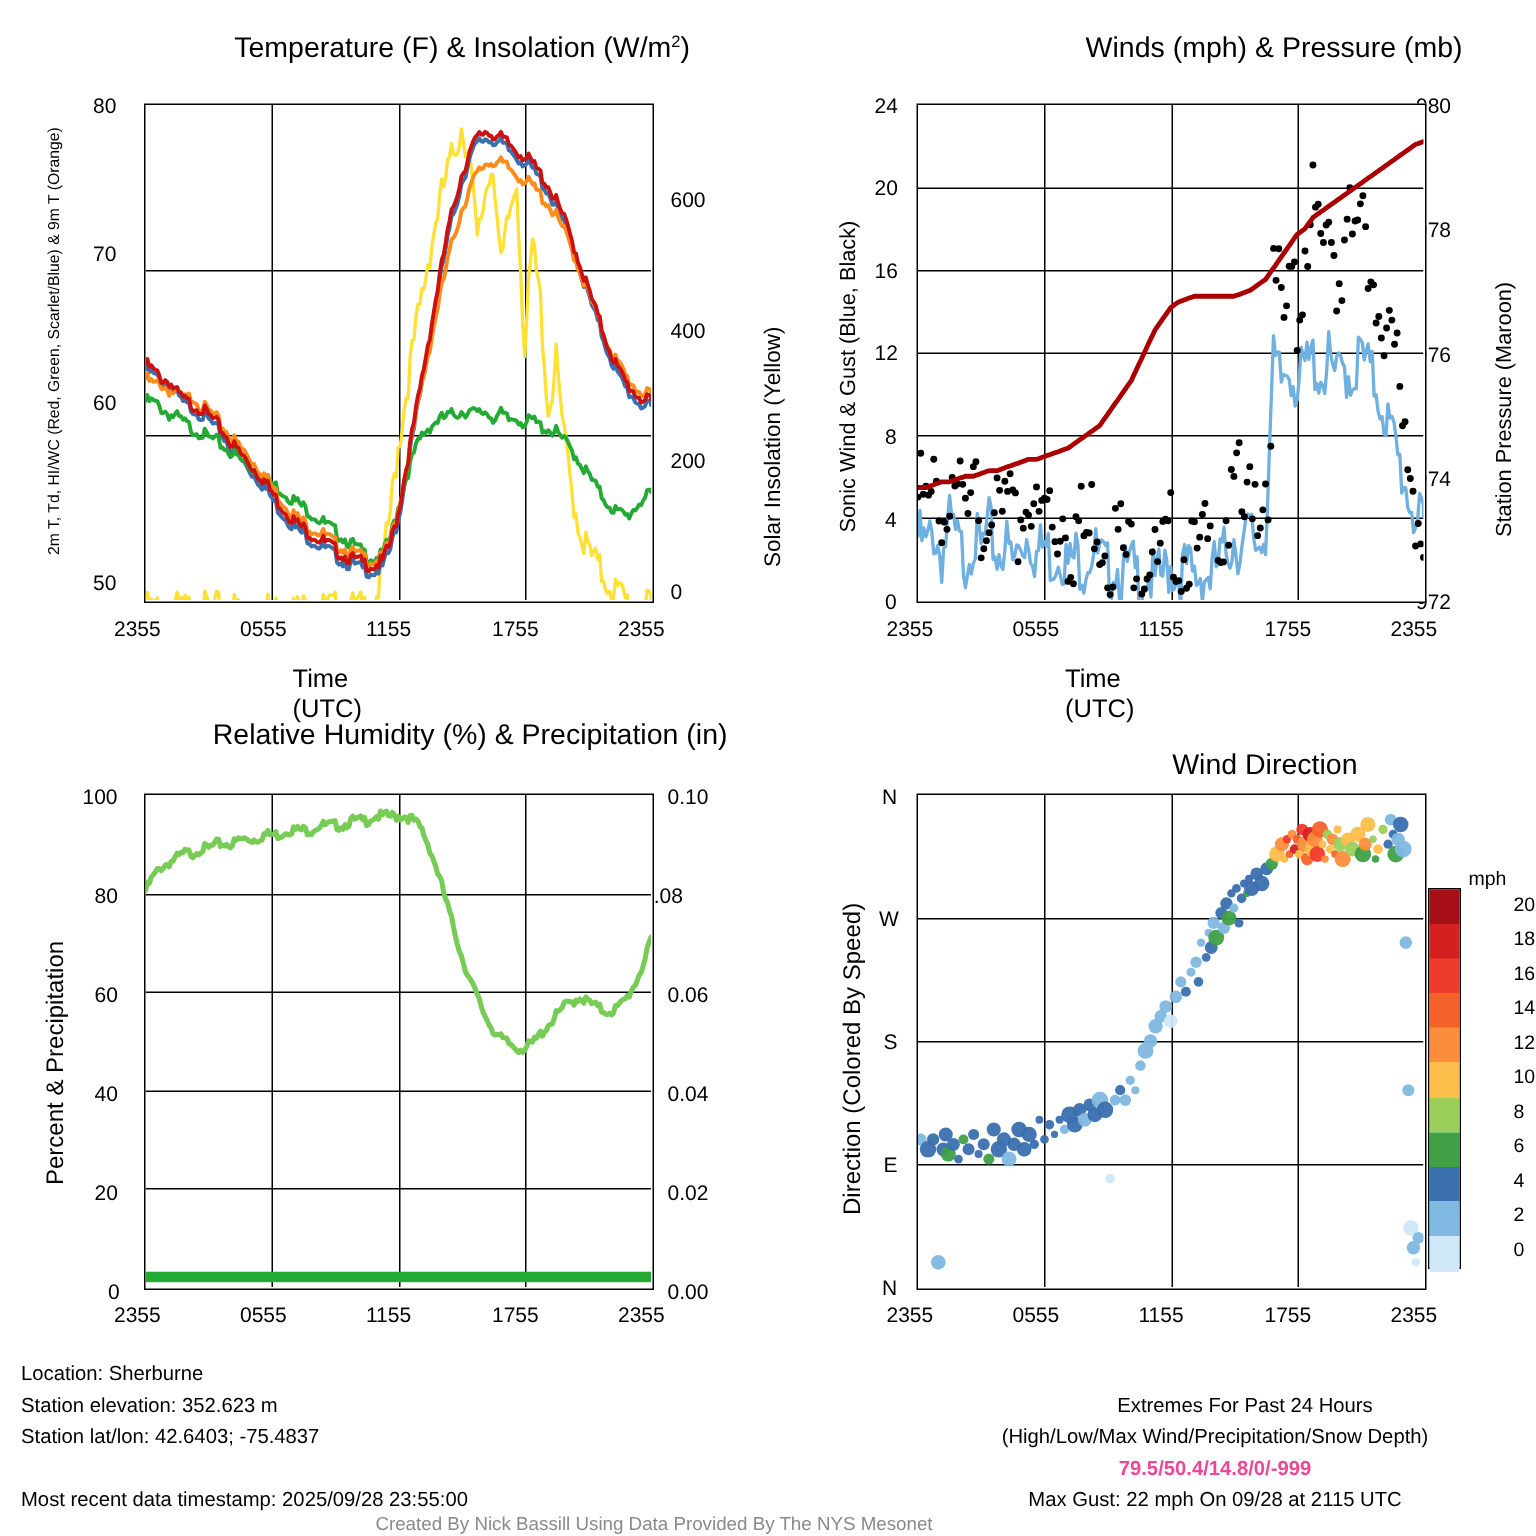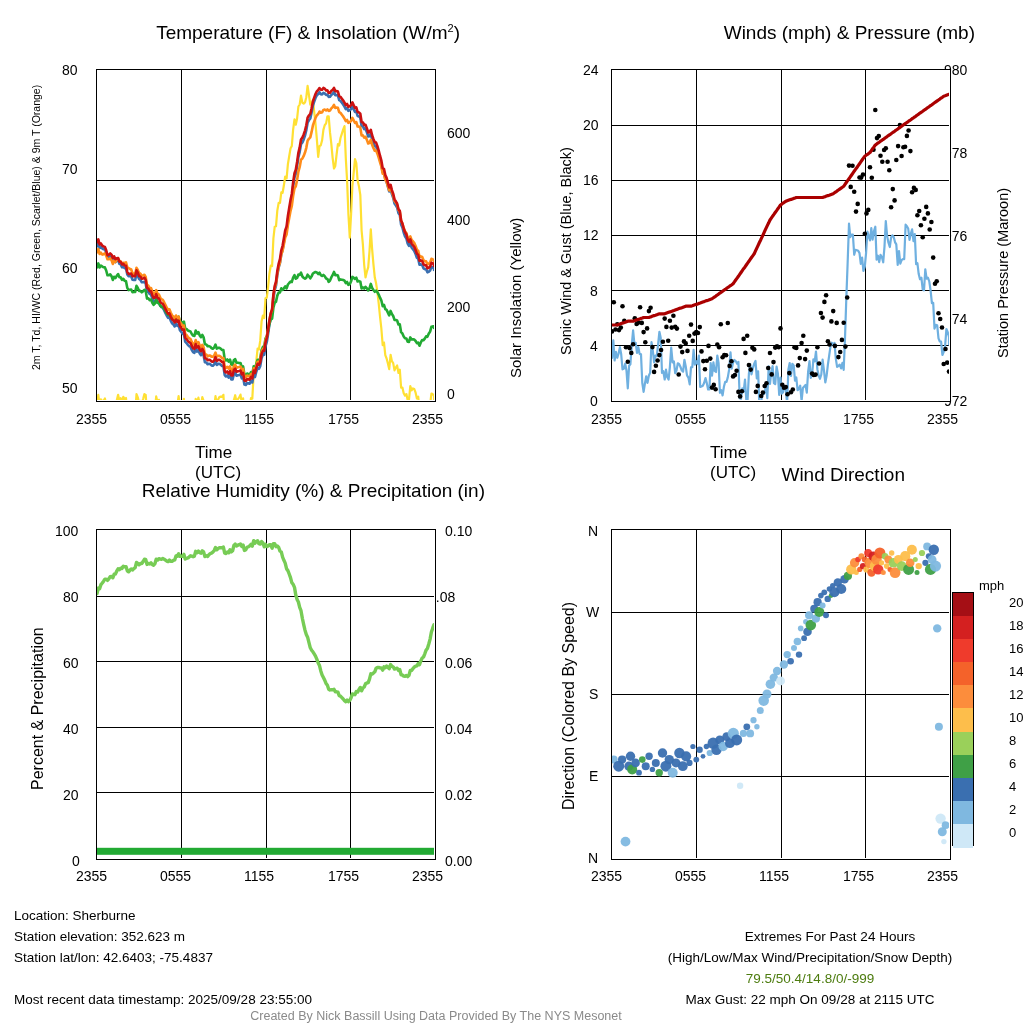--- a/index.html
+++ b/index.html
@@ -6,21 +6,21 @@
   body{width:1024px;height:1024px;background:#ffffff;font-family:"Liberation Sans",sans-serif;color:#000;overflow:hidden;}
   .page{position:relative;width:1024px;height:1024px;}
   .panel{position:absolute;}
   .ptitle{position:absolute;text-align:right;font-size:19px;color:#000;white-space:nowrap;}
   .axis-label{position:absolute;font-size:15px;color:#000;}
   .axis-label.vert{transform-origin:0 0;white-space:nowrap;}
   .tick{position:absolute;font-size:14px;color:#000;white-space:nowrap;}
   .plotbox{position:absolute;border:1.5px solid #000;box-sizing:border-box;background:#fff;overflow:hidden;}
   svg{display:block;}
   .footer{position:absolute;font-size:13.5px;color:#000;white-space:nowrap;}
-  .footer-red{color:#4d7c0f;font-weight:normal;}
+  .footer-red{color:#ec4899;font-weight:bold;}
   .credit{position:absolute;width:872px;text-align:center;font-size:12.5px;color:#8a8a8a;}
   .legend-title{position:absolute;font-size:13px;}
   .legend-tick{position:absolute;font-size:13px;margin-left:31px;}
   .sup{font-size:11px;vertical-align:super;}
 </style>
 </head>
 <body>
 
 <div class="page">
 
@@ -346,21 +346,21 @@
           <line x1="0" x2="337" y1="131.5" y2="131.5" stroke="#000" stroke-width="1"></line>
           <line x1="0" x2="337" y1="197.5" y2="197.5" stroke="#000" stroke-width="1"></line>
           <line x1="0" x2="337" y1="262.5" y2="262.5" stroke="#000" stroke-width="1"></line>
           <polyline points="0.0,63.6 1.3,58.1 2.6,58.8 3.9,54.7 5.3,53.0 6.6,51.2 7.9,49.1 9.2,49.1 10.5,50.4 11.8,48.9 13.2,46.7 14.5,46.4 15.8,47.8 17.1,44.3 18.4,44.1 19.7,41.2 21.1,38.8 22.4,39.7 23.7,38.2 25.0,38.5 26.3,36.2 27.6,36.9 29.0,36.6 30.3,40.8 31.6,41.8 32.9,40.3 34.2,39.0 35.5,39.9 36.9,38.6 38.2,37.7 39.5,32.4 40.8,33.3 42.1,34.8 43.4,33.5 44.8,33.5 46.1,31.5 47.4,29.3 48.7,29.5 50.0,34.4 51.3,33.4 52.7,34.0 54.0,32.9 55.3,34.5 56.6,35.3 57.9,33.7 59.2,29.2 60.6,30.1 61.9,28.6 63.2,29.1 64.5,29.2 65.8,28.5 67.1,29.2 68.5,30.2 69.8,31.1 71.1,31.6 72.4,30.0 73.7,31.3 75.0,31.4 76.4,30.4 77.7,30.0 79.0,25.9 80.3,26.2 81.6,23.7 82.9,26.4 84.3,26.2 85.6,26.2 86.9,24.4 88.2,29.0 89.5,28.5 90.8,28.0 92.1,27.1 93.5,25.8 94.8,26.2 96.1,26.7 97.4,26.1 98.7,21.3 100.0,22.8 101.4,21.0 102.7,22.7 104.0,23.2 105.3,20.9 106.6,21.9 107.9,26.5 109.3,25.8 110.6,26.4 111.9,24.7 113.2,23.6 114.5,23.2 115.8,22.2 117.2,20.5 118.5,17.5 119.8,19.8 121.1,18.5 122.4,17.8 123.7,17.6 125.1,17.7 126.4,17.1 127.7,23.2 129.0,23.5 130.3,22.0 131.6,22.8 133.0,19.7 134.3,21.9 135.6,20.8 136.9,15.5 138.2,14.1 139.5,16.0 140.9,15.2 142.2,14.7 143.5,14.0 144.8,16.5 146.1,15.0 147.4,20.4 148.8,19.7 150.1,17.3 151.4,16.7 152.7,15.9 154.0,14.4 155.3,16.1 156.7,10.7 158.0,13.2 159.3,11.5 160.6,10.8 161.9,13.7 163.2,14.1 164.6,11.6 165.9,13.0 167.2,16.8 168.5,14.3 169.8,16.6 171.1,16.0 172.4,14.7 173.8,14.8 175.1,18.2 176.4,13.7 177.7,13.6 179.0,16.7 180.3,16.0 181.7,17.5 183.0,21.1 184.3,21.9 185.6,27.2 186.9,30.3 188.2,33.1 189.6,38.9 190.9,40.6 192.2,44.0 193.5,47.6 194.8,52.6 196.1,54.2 197.5,57.4 198.8,65.1 200.1,69.5 201.4,72.0 202.7,77.3 204.0,80.7 205.4,88.5 206.7,94.6 208.0,100.2 209.3,104.5 210.6,107.2 211.9,112.3 213.3,117.8 214.6,120.2 215.9,121.8 217.2,123.9 218.5,126.1 219.8,129.1 221.2,133.0 222.5,135.6 223.8,140.9 225.1,145.0 226.4,147.6 227.7,150.1 229.1,153.5 230.4,155.3 231.7,159.2 233.0,160.0 234.3,159.6 235.6,159.9 237.0,159.3 238.3,161.8 239.6,161.8 240.9,162.1 242.2,165.7 243.5,166.2 244.9,167.6 246.2,169.0 247.5,170.6 248.8,171.7 250.1,170.1 251.4,171.6 252.8,170.3 254.1,167.7 255.4,163.9 256.7,164.3 258.0,164.7 259.3,161.5 260.6,162.1 262.0,159.5 263.3,157.5 264.6,160.8 265.9,158.0 267.2,157.0 268.5,153.8 269.9,153.0 271.2,152.7 272.5,149.1 273.8,143.8 275.1,144.1 276.4,143.1 277.8,141.8 279.1,138.2 280.4,137.5 281.7,137.4 283.0,137.9 284.3,137.9 285.7,140.1 287.0,136.8 288.3,137.7 289.6,136.0 290.9,137.3 292.2,138.7 293.6,134.6 294.9,136.2 296.2,136.9 297.5,139.1 298.8,138.5 300.1,138.1 301.5,140.4 302.8,139.6 304.1,144.8 305.4,145.0 306.7,146.1 308.0,146.3 309.4,145.4 310.7,146.6 312.0,145.3 313.3,140.4 314.6,140.4 315.9,138.7 317.3,137.0 318.6,136.2 319.9,135.9 321.2,133.6 322.5,134.7 323.8,131.0 325.2,128.0 326.5,127.0 327.8,123.8 329.1,120.1 330.4,118.5 331.7,114.3 333.1,109.1 334.4,102.0 335.7,98.2 337.0,94.7 337.0,95.9" fill="none" stroke="#77cc55" stroke-width="3.4" stroke-linejoin="round" stroke-linecap="round"></polyline>
           <rect x="0" y="317.8" width="337" height="7" fill="#22aa33"></rect>
         </svg>
       </div>
   </div>
 
   <div class="panel">
-    <div class="ptitle" style="left:655px;top:464px;width:250px;">Wind Direction</div>
+    <div class="ptitle" style="left:655px;top:500px;width:250px;">Wind Direction</div>
 
     <div class="axis-label vert" style="left:560px;top:810px;transform:rotate(-90deg);font-size:16px;">
       <span>Direction (Colored By Speed)</span>
     </div>
 
     <div class="tick" style="left:588px;top:523px;">N</div>
     <div class="tick" style="left:586px;top:604px;">W</div>
     <div class="tick" style="left:589px;top:686px;">S</div>
     <div class="tick" style="left:589px;top:768px;">E</div>
     <div class="tick" style="left:588px;top:850px;">N</div>

